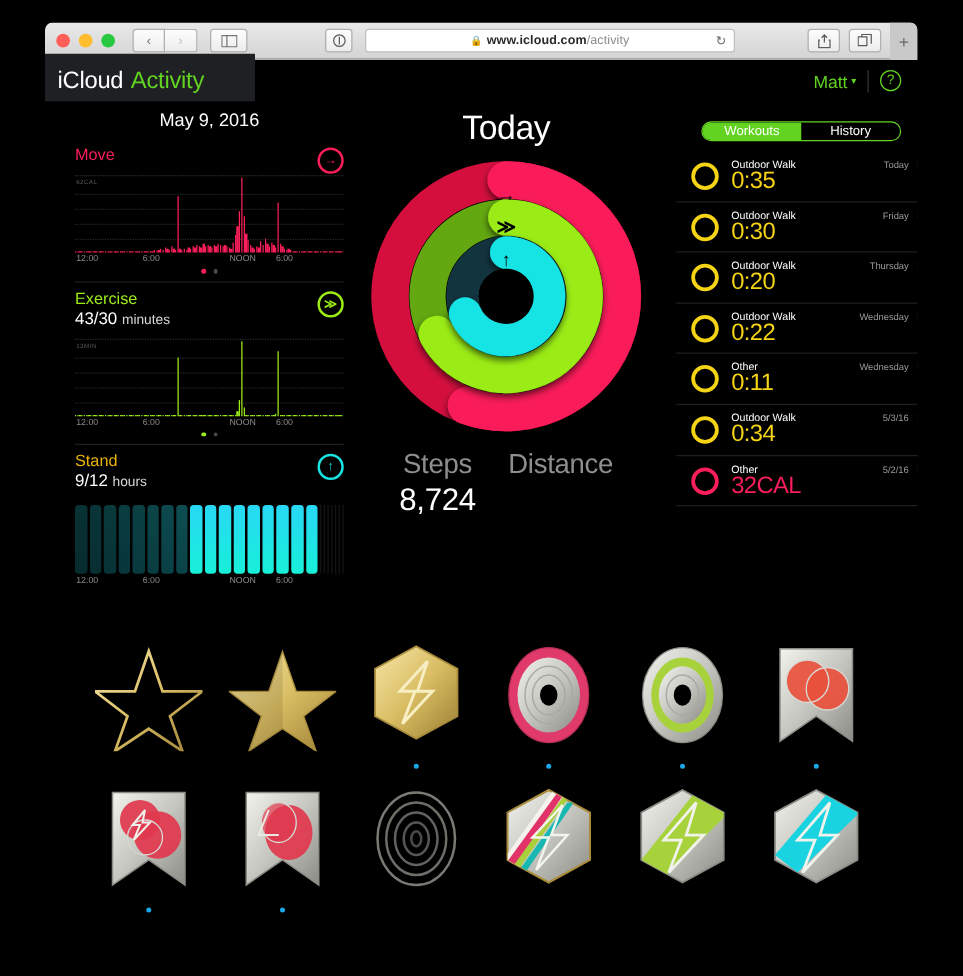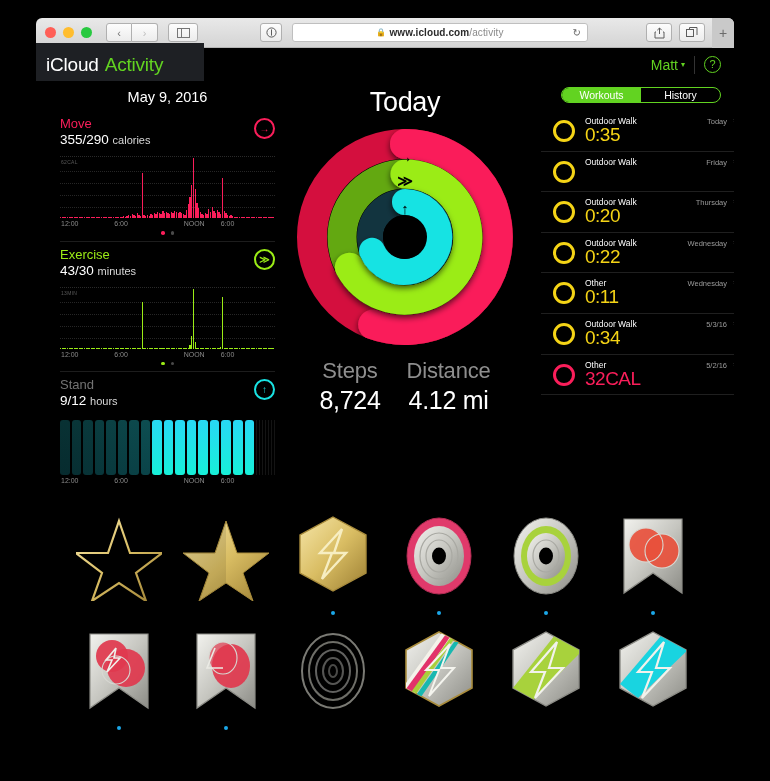--- a/index.html
+++ b/index.html
@@ -152,21 +152,21 @@
   #arrow-ex   { left: 109px; top: 53px; font-size: 15px; }
   #arrow-stand{ left: 109px; top: 80px; font-size: 15px; }
 
   #stats { display: flex; justify-content: center; gap: 26px; margin-top: 12px; }
   .stat-label { color: #8e8e8e; font-size: 22px; letter-spacing: -.2px; }
   .stat-value { color: #fff; font-size: 25px; margin-top: 2px; letter-spacing: -.3px; }
 
   
   #right-panel { position: absolute; left: 505px; top: 0; width: 200px; }
   #segmented {
-    width: 160px; height: 16px; margin: 6px auto 8px;
+    width: 160px; height: 16px; margin: 16px auto 8px;
     border: 1px solid #62d321; border-radius: 8px;
     display: flex; overflow: hidden;
   }
   #segmented div {
     flex: 1; display: flex; align-items: center; justify-content: center;
     font-size: 10.5px; color: #fff;
   }
   #seg-workouts { background: #62d321; color: #fff !important; }
   #month-bar {
     background: #1c1c1e; height: 19px; display: flex; align-items: center;
@@ -276,21 +276,20 @@
     </div>
   </div>
 
   <div id="app-body">
 
     <div id="left-panel">
       <div id="date-title">May 9, 2016</div>
 
       <div class="metric-block">
         <div class="metric-name" style="color:#fa1e5a">Move</div>
-        <div class="metric-value"><span>355/290</span> <span class="unit">calories</span></div>
         <div class="badge badge-move">→</div>
         <div class="chart" id="chart-move">
           <div class="caplabel">62CAL</div>
           <div class="gridline" style="top:14px"></div>
             <div class="gridline" style="top:26px"></div>
           <div class="gridline" style="top:38px"></div>
             <div class="gridline" style="top:50px"></div>
           <div class="bars" id="bars-move">
               <span style="height: 1px; background: rgb(250, 30, 90); margin-right: 0.4px;"></span>
               <span style="height: 0.6px; background: rgb(250, 30, 90); margin-right: 0.4px;"></span>
@@ -579,21 +578,21 @@
             <span>6:00</span>
         </div>
         <div class="dots">
           <i style="background:#9bec16"></i>
             <i></i>
         </div>
       </div>
       <div class="sep"></div>
 
       <div class="metric-block">
-        <div class="metric-name" style="color:#737373">Stand</div>
+        <div class="metric-name" style="color:#eab308">Stand</div>
         <div class="metric-value"><span>9/12</span> <span class="unit">hours</span></div>
         <div class="badge badge-stand">↑</div>
         <div id="stand-bars">
             <span style="background: linear-gradient(rgb(15, 90, 94), rgb(12, 79, 85)); opacity: 0.55; height: 55px;"></span>
             <span style="background: linear-gradient(rgb(15, 90, 94), rgb(12, 79, 85)); opacity: 0.59375; height: 55px;"></span>
             <span style="background: linear-gradient(rgb(15, 90, 94), rgb(12, 79, 85)); opacity: 0.6375; height: 55px;"></span>
             <span style="background: linear-gradient(rgb(15, 90, 94), rgb(12, 79, 85)); opacity: 0.68125; height: 55px;"></span>
             <span style="background: linear-gradient(rgb(15, 90, 94), rgb(12, 79, 85)); opacity: 0.725; height: 55px;"></span>
             <span style="background: linear-gradient(rgb(15, 90, 94), rgb(12, 79, 85)); opacity: 0.76875; height: 55px;"></span>
             <span style="background: linear-gradient(rgb(15, 90, 94), rgb(12, 79, 85)); opacity: 0.8125; height: 55px;"></span>
@@ -648,41 +647,41 @@
         <span class="ring-arrow" id="arrow-ex">≫</span>
         <span class="ring-arrow" id="arrow-stand">↑</span>
       </div>
       <div id="stats">
         <div>
           <div class="stat-label">Steps</div>
           <div class="stat-value">8,724</div>
         </div>
         <div>
           <div class="stat-label">Distance</div>
-          <div class="stat-value">4.12 mi</div>
         </div>
       </div>
     </div>
 
     <div id="right-panel">
       <div id="segmented">
         <div id="seg-workouts">Workouts</div>
         <div id="seg-history">History</div>
       </div>
       <div id="workout-list">
           <div class="workout-row">
             <div class="w-ring"></div>
             <div class="w-type">Outdoor Walk</div>
             <div class="w-dur">0:35</div>
             <div class="w-when">Today</div>
             <div class="w-chev">›</div>
           </div>
           <div class="workout-row">
             <div class="w-ring"></div>
             <div class="w-type">Outdoor Walk</div>
+            <div class="w-dur">0:30</div>
             <div class="w-when">Friday</div>
             <div class="w-chev">›</div>
           </div>
           <div class="workout-row">
             <div class="w-ring"></div>
             <div class="w-type">Outdoor Walk</div>
             <div class="w-dur">0:20</div>
             <div class="w-when">Thursday</div>
             <div class="w-chev">›</div>
           </div>

